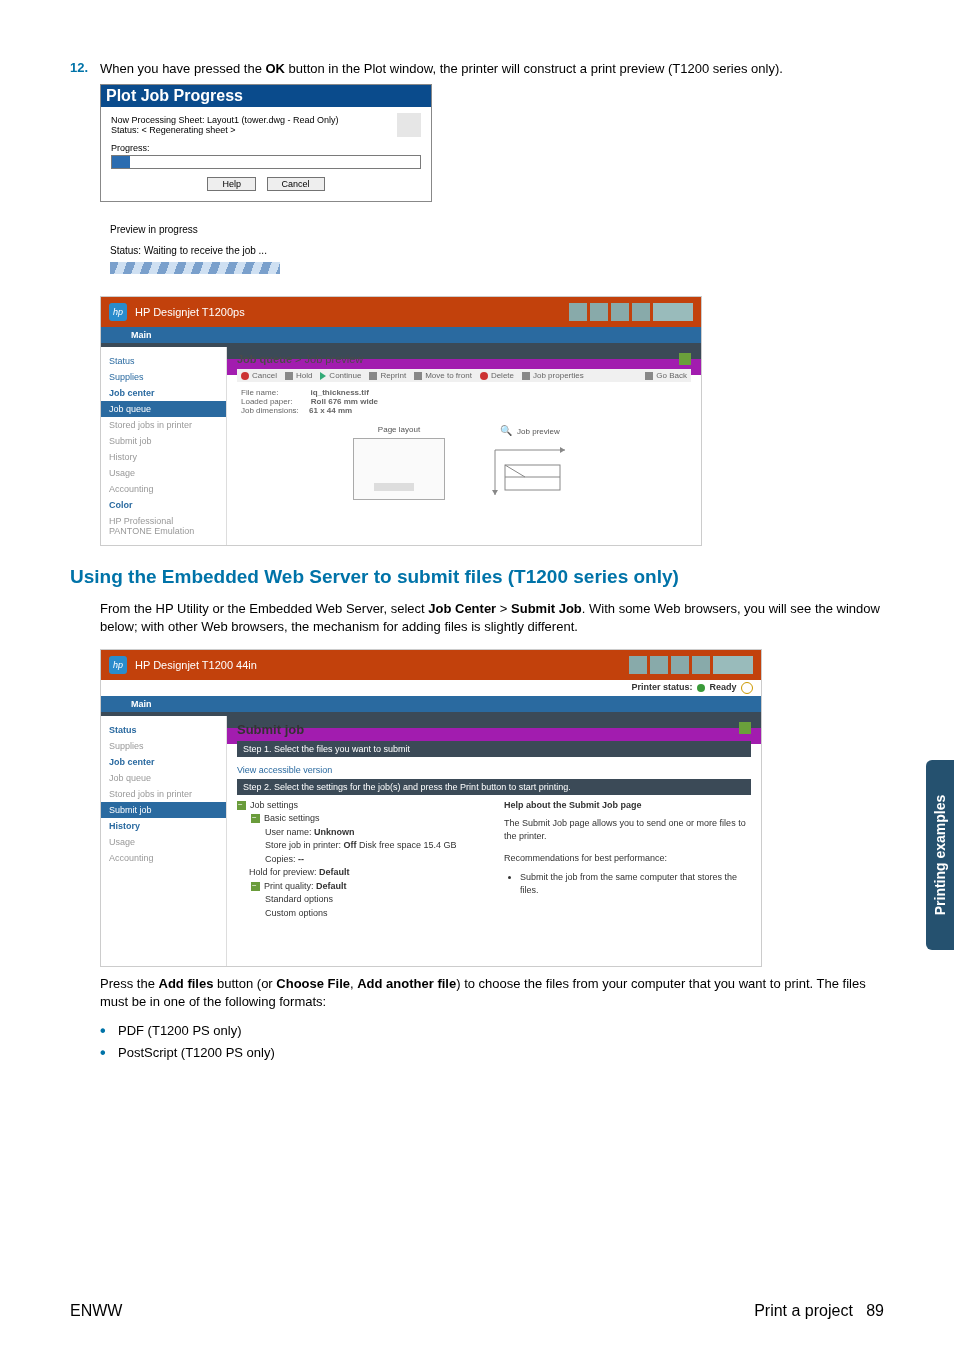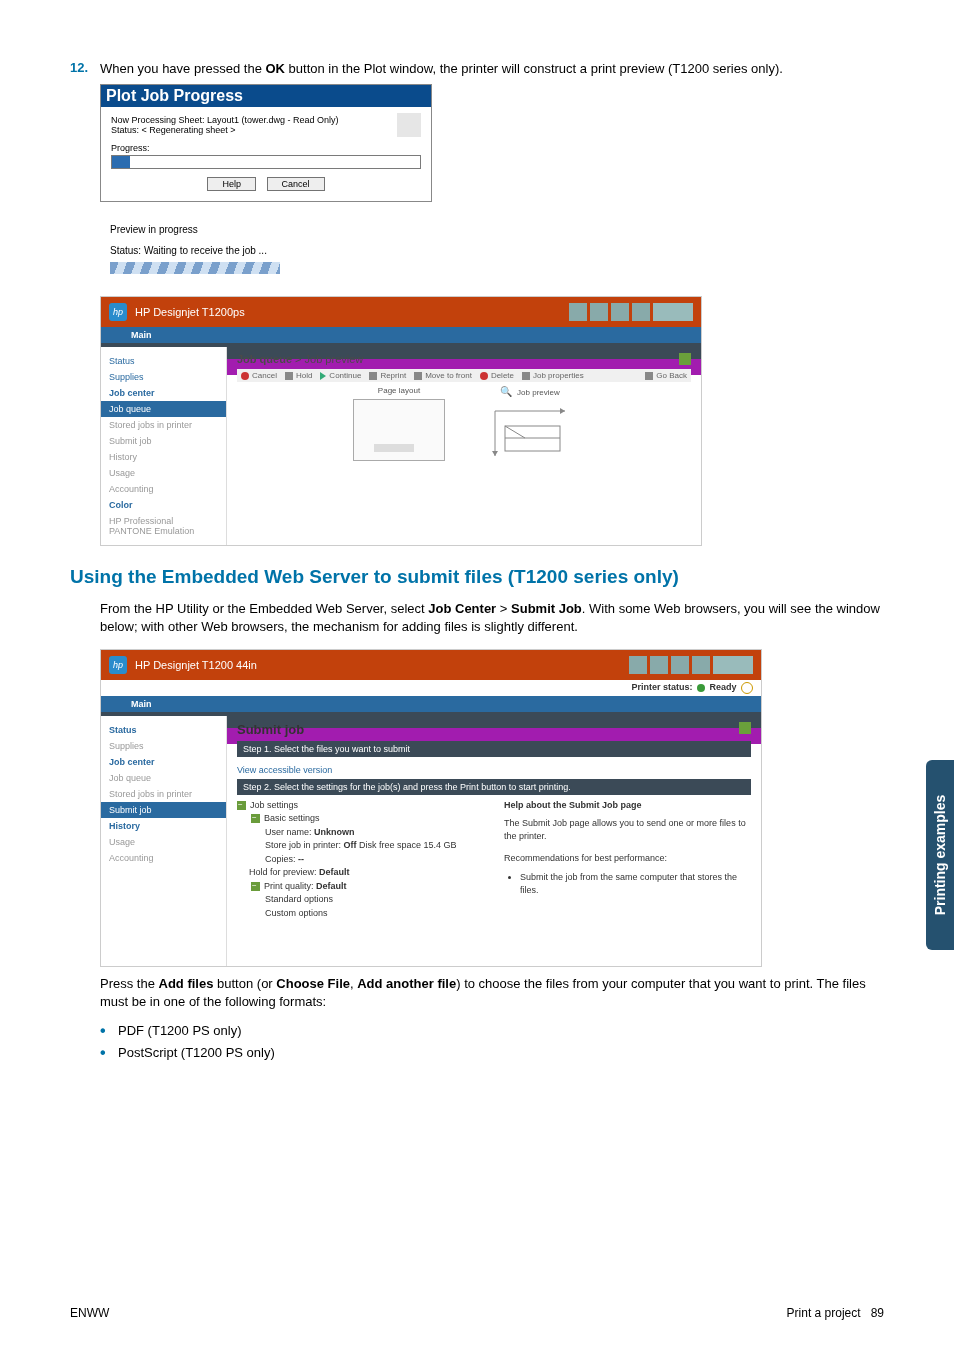--- a/index.html
+++ b/index.html
@@ -111,21 +111,21 @@
 
   
   .sidetab{
     position:absolute; right:0; top:760px; width:28px; height:190px;
     background:#25516f; color:#fff; border-top-left-radius:6px; border-bottom-left-radius:6px;
     display:flex; align-items:center; justify-content:center;
   }
   .sidetab span{ transform: rotate(-90deg); white-space:nowrap; font-weight:bold; font-size:14px; }
 
   
-  .footer{ position:absolute; bottom:30px; left:70px; right:70px; display:flex; justify-content:space-between; font-size:12px;align-items:center; }
+  .footer{ position:absolute; bottom:30px; left:70px; right:70px; display:flex; justify-content:space-between; font-size:16px;align-items:center; }
 </style>
 </head>
 <body>
 
 <div class="page">
 
   <div class="step-row">
     <div class="step-num">12.</div>
     <div class="step-text">
       <span>When you have pressed the </span><span class="bold">OK</span><span> button in the Plot window, the printer will construct a print preview (T1200 series only).</span>
@@ -223,20 +223,25 @@
                 <span>Delete</span>
               </span>
             <span>
                 <i class="ico gray"></i>
                 <span>Job properties</span>
               </span>
             <span style="margin-left:auto">
                 <i class="ico gray"></i>
                 <span>Go Back</span>
               </span>
+          </div>
+          <div class="ews-detail">
+            <div><span>File name:</span> <span style="margin-left:30px;font-weight:bold">iq_thickness.tif</span></div>
+            <div><span>Loaded paper:</span> <span style="margin-left:16px;font-weight:bold">Roll  676 mm wide</span></div>
+            <div><span>Job dimensions:</span> <span style="margin-left:8px;font-weight:bold">61 x 44 mm</span></div>
           </div>
           <div class="ews-lower">
             <div class="ews-fig">
               <div class="cap">Page layout</div>
               <div class="pagelayout"></div>
             </div>
             <div class="ews-fig">
               <div class="cap"><span class="zoom-icon">🔍</span>&nbsp;&nbsp;<span>Job preview</span></div>
               <div class="jobprev">
                 <svg width="90" height="60">

